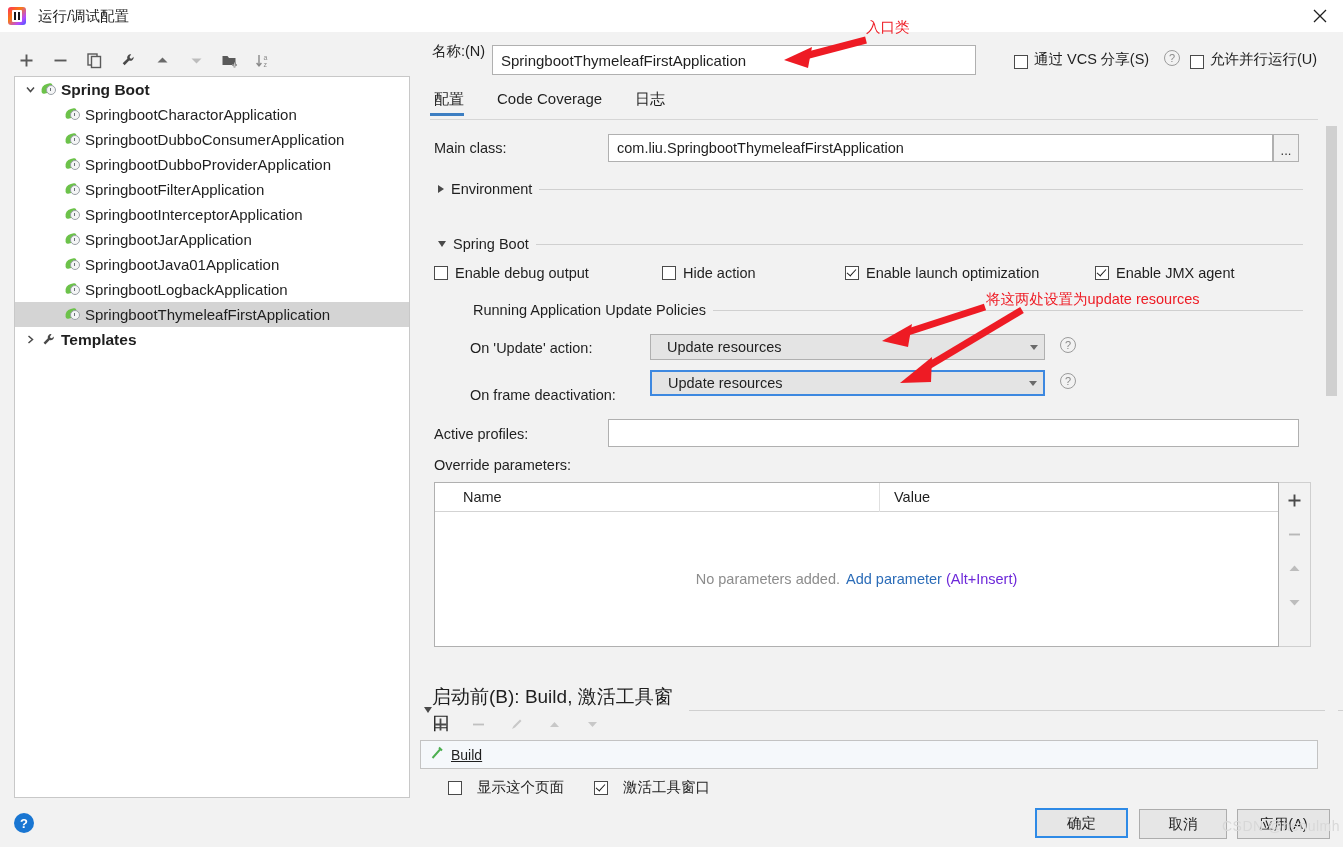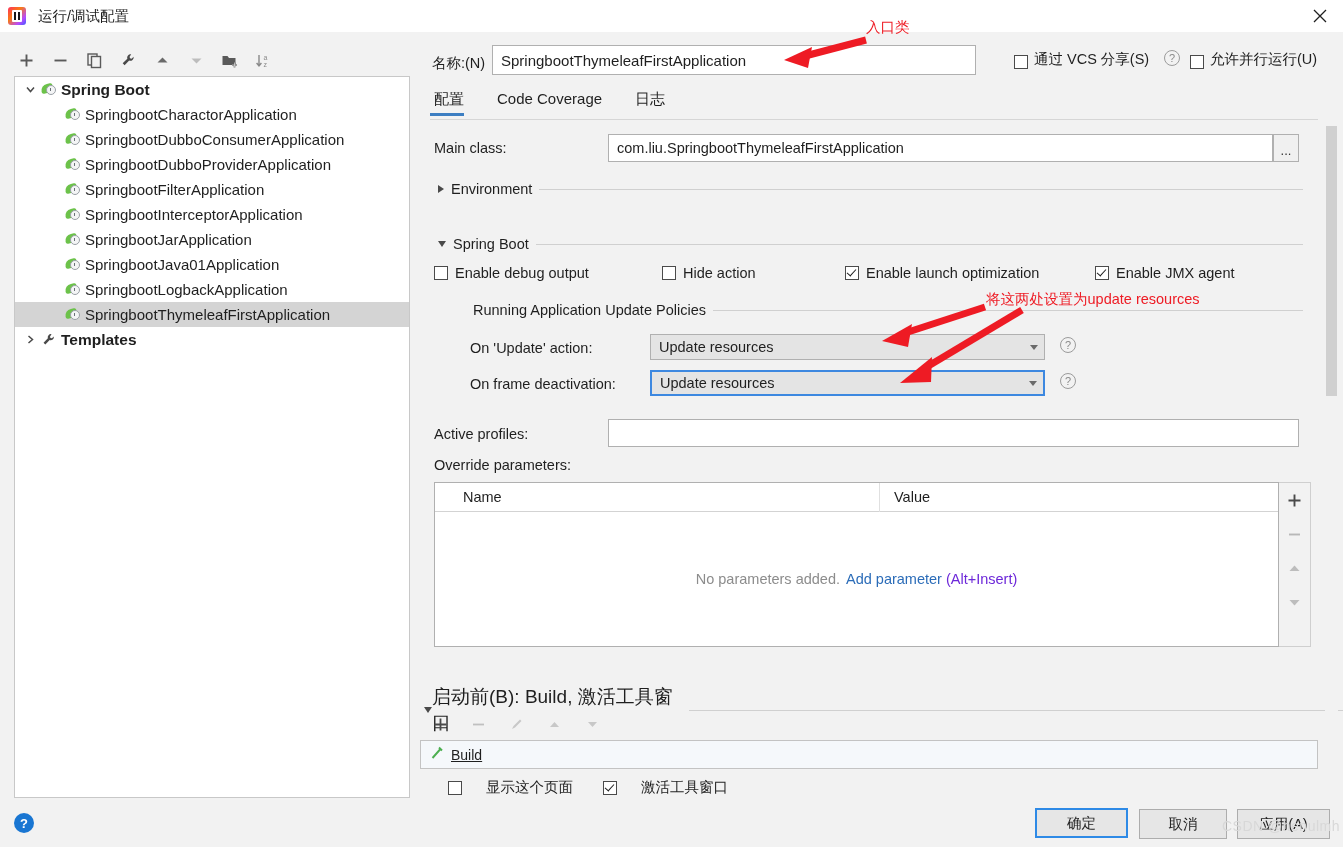--- a/index.html
+++ b/index.html
@@ -45,21 +45,21 @@
   .sb-icon { width: 17px; height: 15px; margin-right: 3px; position: relative; flex: none; }
   .sb-icon .leaf { position: absolute; left: 0; top: 2px; width: 12px; height: 9px;
                    background: #6cc24a; border-radius: 9px 3px 9px 3px; transform: rotate(-12deg); }
   .sb-icon .ring { position: absolute; left: 5px; top: 3px; width: 10px; height: 10px;
                    border: 1.6px solid #9aa0a6; border-radius: 50%; background: #f4f5f6; }
   .sb-icon .ring::after { content: ""; position: absolute; left: 3px; top: 1.5px; width: 1.4px; height: 3.5px;
                    background: #6b7177; }
   .wrench-ico { width: 16px; height: 16px; margin-right: 4px; flex: none; }
 
   
-  .name-label { position: absolute; left: 432px; top: 54px; font-size: 14.5px; }
+  .name-label { position: absolute; left: 432px; top: 42px; font-size: 14.5px; }
   .name-input { position: absolute; left: 492px; top: 45px; width: 484px; height: 30px;
                 background: #ffffff; border: 1px solid #b0b0b0; padding: 0 8px;
                 font-family: inherit; font-size: 15px; color: #1f1f1f; outline: none; }
   .cb-row-top { position: absolute; top: 50px; display: flex; align-items: flex-end; gap: 6px; font-size: 14.5px; }
   .cbox { width: 14px; height: 14px; border: 1.5px solid #4a4a4a; background: #ffffff;
           display: inline-block; position: relative; flex: none; cursor: pointer; }
   .cbox.checked::after { content: ""; position: absolute; left: 3.2px; top: 0.4px; width: 4px; height: 8px;
           border: solid #1f1f1f; border-width: 0 1.7px 1.7px 0; transform: rotate(42deg); }
   .help-q { width: 16px; height: 16px; border-radius: 50%; border: 1.3px solid #9b9b9b; color: #8a8a8a;
             font-size: 11px; display: inline-flex; align-items: center; justify-content: center;
@@ -90,21 +90,21 @@
   .tri-right { width: 0; height: 0; border-left: 6px solid #4a4a4a;
                border-top: 4.5px solid transparent; border-bottom: 4.5px solid transparent; cursor: pointer; }
   .tri-down { width: 0; height: 0; border-top: 6px solid #4a4a4a;
               border-left: 4.5px solid transparent; border-right: 4.5px solid transparent; cursor: pointer; }
 
   .cb-row { position: absolute; display: flex; align-items: center; gap: 7px; font-size: 14.5px; }
 
   .combo { position: absolute; height: 26px; border: 1px solid #b0b0b0; background: #e4e4e4;
            display: flex; align-items: center; padding: 0 6px 0 8px; font-size: 14.5px; cursor: pointer; }
   .combo.focused { border: 2px solid #3d88e0; background: #e4e4e4; }
-  .combo .cval { flex: 1; }
+  .combo .cval { flex: 1; margin-left: 8px; }
   .combo .carrow { width: 0; height: 0; border-top: 5px solid #6a6a6a;
                    border-left: 4px solid transparent; border-right: 4px solid transparent; }
 
   .field-label { position: absolute; font-size: 14.5px; }
   .plain-input { position: absolute; height: 28px; background: #ffffff; border: 1px solid #b0b0b0;
                  padding: 0 8px; font-family: inherit; font-size: 14.5px; outline: none; }
 
   
   .param-table { position: absolute; left: 14px; top: 356px; width: 845px; height: 165px;
                  background: #ffffff; border: 1px solid #b0b0b0; }
@@ -128,21 +128,21 @@
 
   
   .bl-head { position: absolute; left: 424px; top: 684px; display: flex; align-items: center;
              font-size: 19px; }
   .bl-toolbar { position: absolute; left: 428px; top: 712px; display: flex; align-items: center; gap: 14px; }
   .bl-list { position: absolute; left: 420px; top: 740px; width: 898px; height: 29px;
              background: #f5f8fb; border: 1px solid #c3c3c3; display: flex; align-items: center;
              padding-left: 8px; gap: 6px; text-decoration: underline; }
   .bl-cbs { position: absolute; left: 428px; top: 778px; display: flex; align-items: center; gap: 10px;
             font-size: 14.5px; }
-  .bl-cb { display: flex; align-items: center; gap: 24px; padding-left: 20px; }
+  .bl-cb { display: flex; align-items: center; gap: 15px; padding-left: 20px; }
 
   
   .vscroll { position: absolute; left: 1325px; top: 126px; width: 13px; height: 672px; background: #f2f2f2; }
   .vthumb { position: absolute; left: 1px; top: 0; width: 11px; height: 270px; background: #d0d0d0; }
 
   
   .btn { position: absolute; height: 30px; background: #e6e6e6; border: 1px solid #adadad;
          font-family: inherit; font-size: 14.5px; color: #1f1f1f; cursor: pointer;
          display: flex; align-items: center; justify-content: center; }
   .btn.primary { border: 2px solid #2e8ae6; background: #e6e6e6; }
@@ -394,21 +394,21 @@
 
     <div class="field-label" style="left:50px; top:214px;">On 'Update' action:</div>
     <div class="combo" style="left:230px; top:208px; width:395px;">
       <span class="cval">Update resources</span>
       <span class="carrow"></span>
     </div>
     <div style="position:absolute; left:640px; top:210px;">
       <span class="help-q">?</span>
     </div>
 
-    <div class="field-label" style="left:50px; top:250px;">On frame deactivation:</div>
+    <div class="field-label" style="left:50px; top:261px;">On frame deactivation:</div>
     <div class="combo focused" style="left:230px; top:244px; width:395px;">
       <span class="cval">Update resources</span>
       <span class="carrow"></span>
     </div>
     <div style="position:absolute; left:640px; top:246px;">
       <span class="help-q">?</span>
     </div>
 
     <div class="field-label" style="left:14px; top:300px;">Active profiles:</div>
     <input class="plain-input" style="left: 188px; top: 293px; width: 691px;" value="">

